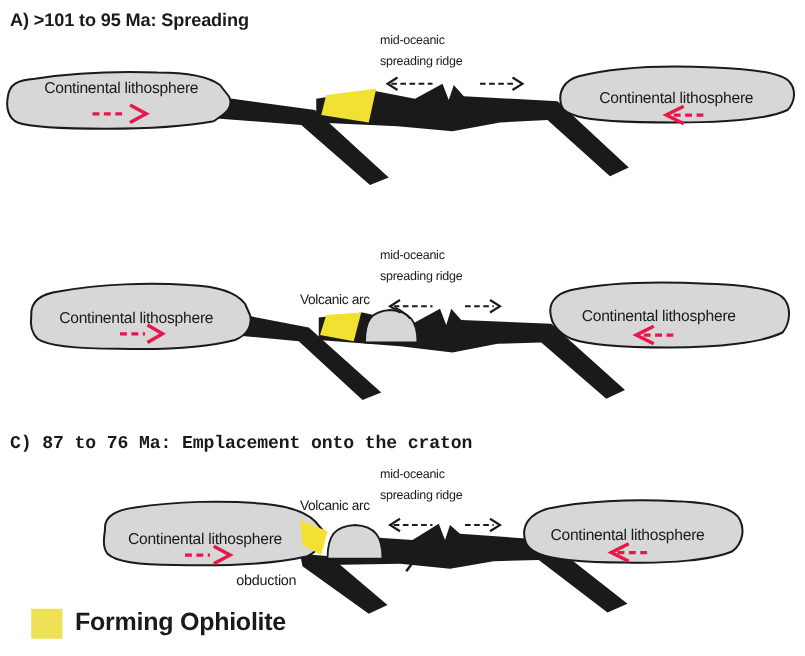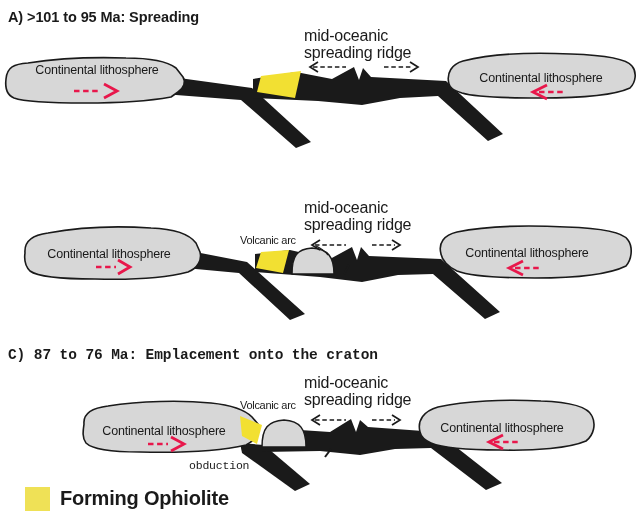--- a/index.html
+++ b/index.html
@@ -6,21 +6,21 @@
   .canvas {
     position:relative; width:644px; height:525px;
     background:var(--background,#fff);
     font-family:"Liberation Sans","DejaVu Sans",sans-serif;
     color:var(--ink,#1a1a1a);
     overflow:hidden;
   }
   svg.art { position:absolute; left:0; top:0; }
   .label { position:absolute; white-space:nowrap; color:var(--ink,#1a1a1a); line-height:1.15; }
   .title { font-size:14.5px; font-weight:700; letter-spacing:-0.1px; }
-  .ridge-line { font-size:16px; letter-spacing:-0.2px; }
+  .ridge-line { font-size:10px; letter-spacing:-0.2px; }
   .plate-label { font-size:12.5px; text-align:center; letter-spacing:-0.2px; }
   .arc-label { font-size:11px; letter-spacing:-0.3px;text-align:right; }
   .tiny-label { font-size:11.5px; letter-spacing:-0.2px; }
   .big-label { font-size:20px; font-weight:600; letter-spacing:-0.2px; }
 
   
   .slab      { fill:var(--ink,#1a1a1a); stroke:none; }
   .continent { fill:var(--lithosphere,#d7d7d7); stroke:var(--ink,#1a1a1a); stroke-width:1.6; stroke-linejoin:round; }
   .dome      { fill:var(--lithosphere,#d7d7d7); stroke:var(--ink,#1a1a1a); stroke-width:1.5; stroke-linejoin:round; }
   .ophiolite { fill:var(--ophiolite,#f2e032); stroke:none; }
@@ -112,16 +112,16 @@
   <div class="label arc-label" style="left:240px; top:234px;">Volcanic arc</div>
   <div class="label plate-label" style="left:29px; top:247px; width:160px;">Continental lithosphere</div>
   <div class="label plate-label" style="left:445px; top:246px; width:164px;">Continental lithosphere</div>
 
   <div class="label title" style="left:8px; top:347px;font-family:Liberation Mono, monospace;">C) 87 to 76 Ma: Emplacement onto the craton</div>
   <div class="label ridge-line" style="left:304px; top:374px;">mid-oceanic</div>
   <div class="label ridge-line" style="left:304px; top:391px;">spreading ridge</div>
   <div class="label arc-label" style="left:240px; top:399px;">Volcanic arc</div>
   <div class="label plate-label" style="left:84px; top:424px; width:160px;">Continental lithosphere</div>
   <div class="label plate-label" style="left:420px; top:421px; width:164px;">Continental lithosphere</div>
-  <div class="label tiny-label" style="left:189px; top:459px;font-family:Liberation Mono, monospace;">obduction</div>
+  <div class="label tiny-label" style="left:189px; top:459px;">obduction</div>
 
   <div class="label big-label" style="left:60px; top:487px;">Forming Ophiolite</div>
 </div>
 
 </body></html>

